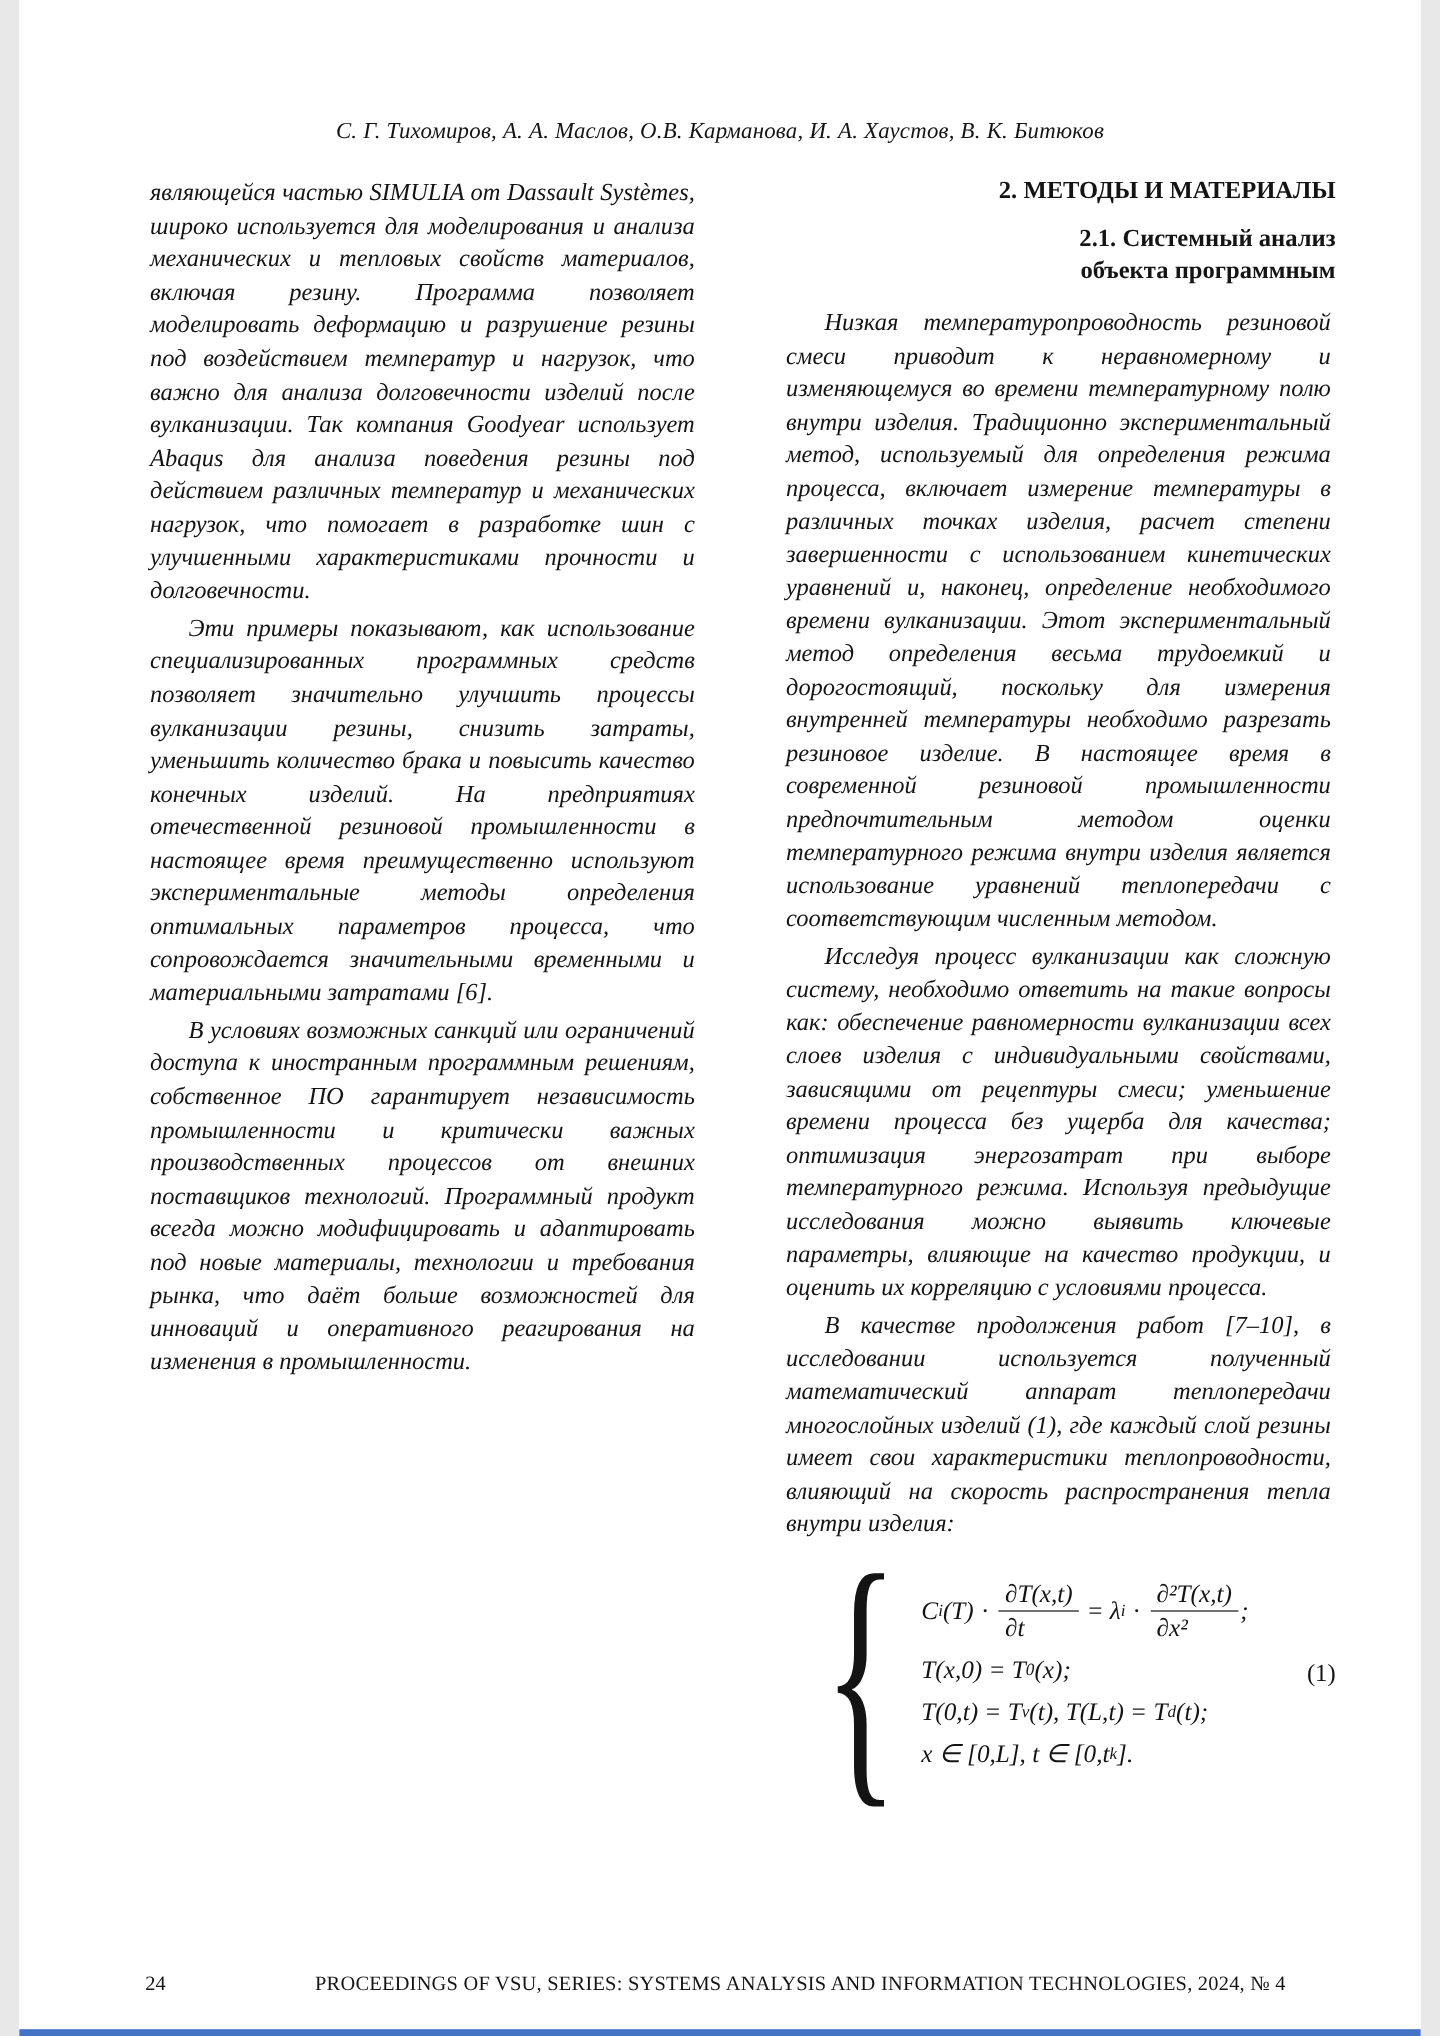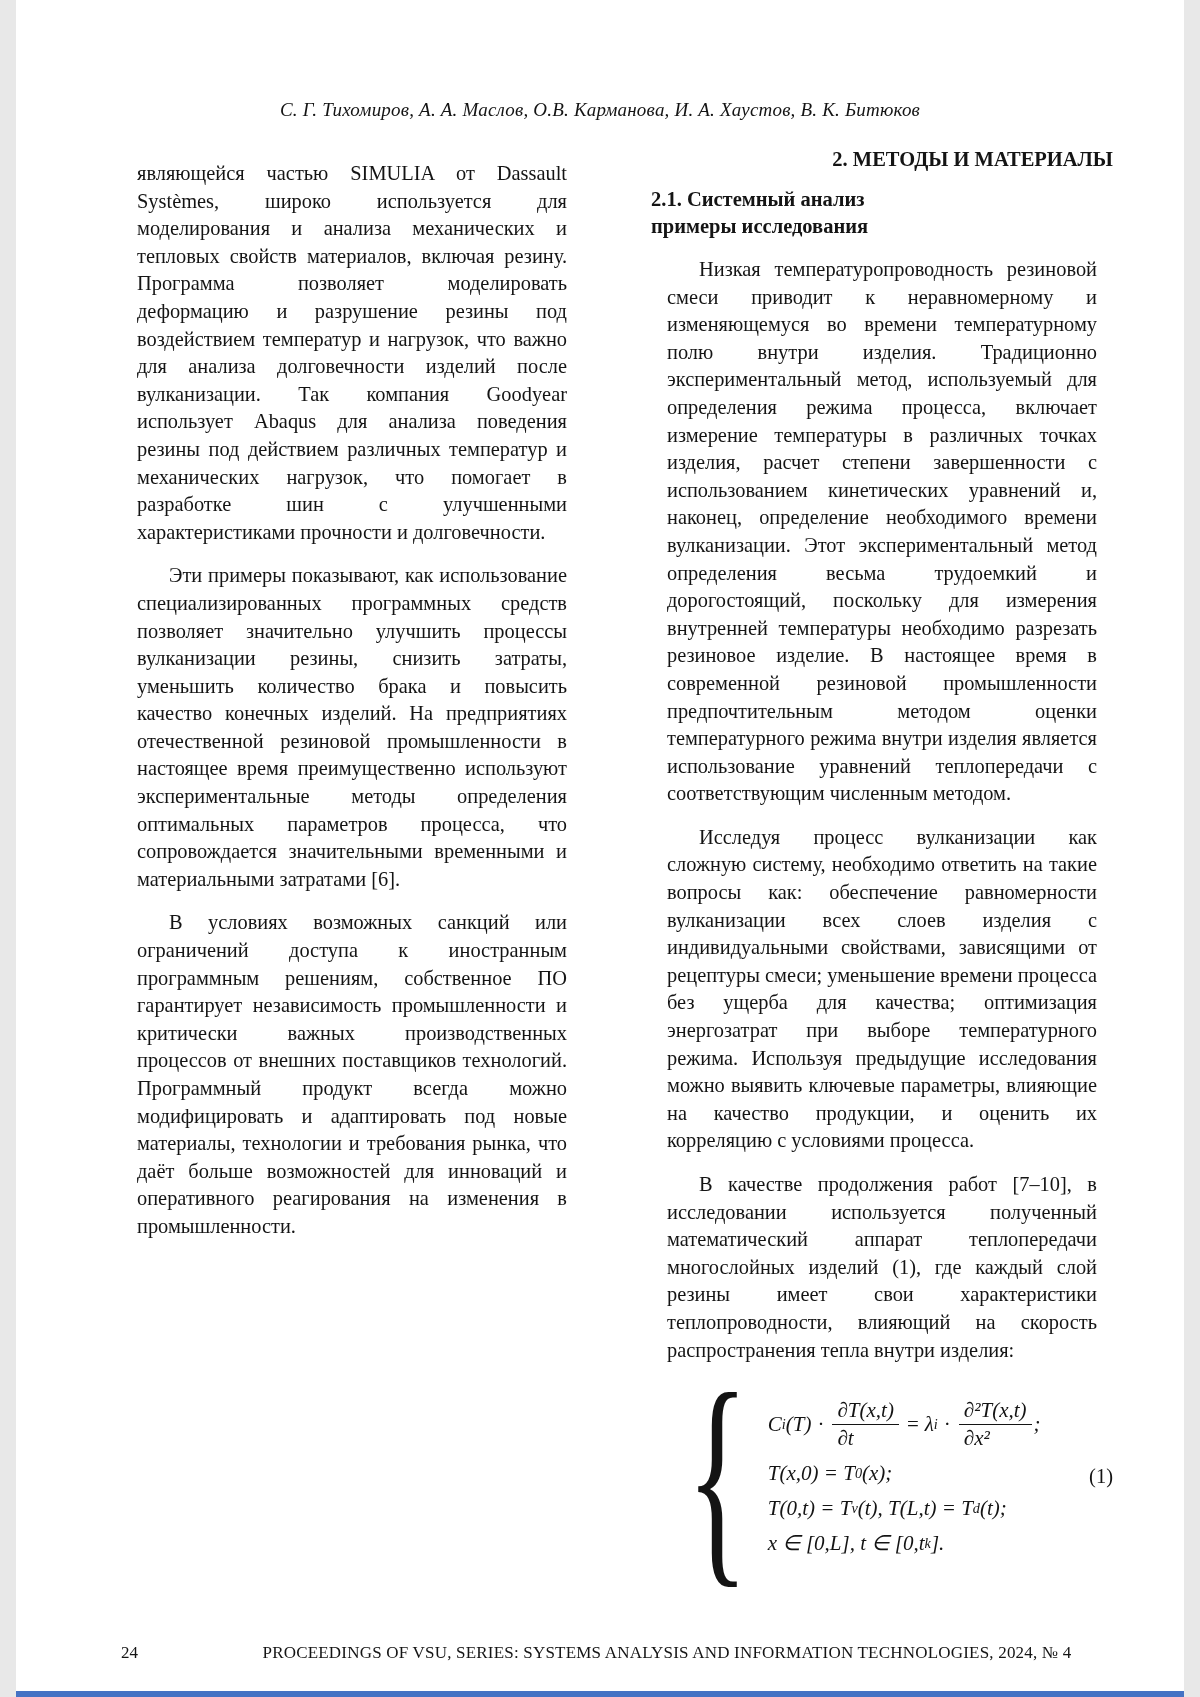--- a/index.html
+++ b/index.html
@@ -15,30 +15,30 @@
   .authors {
     position:absolute; top:99px; left:0; width:100%;
     text-align:center; font-style:italic; font-size:19px;
     letter-spacing:0.2px;
   }
   .columns {
     position:absolute; top:144px; left:105px; width:992px;
     display:flex; gap:68px;
   }
   .col { width:462px; font-size:20.4px; line-height:27.6px; text-align:justify; }
-  .col p { margin:16px; text-indent:32px; }
+  .col p { margin:4px; text-indent:32px;font-style:italic; }
   .col p.noindent { text-indent:0; }
 
   .section-heading {
     margin:2px 0 14px 0;
     text-align:right; font-weight:bold; font-size:20.5px; line-height:26px;
   }
   .subsection-heading {
     margin:0 0 16px 0;
-    text-align:left; font-weight:bold; font-size:20.5px; line-height:27px;
+    text-align:right; font-weight:bold; font-size:20.5px; line-height:27px;
   }
 
   
   .equation {
     display:flex; align-items:center;
     margin:14px 0 0 10px;
     font-size:21px; line-height:1;
   }
   .brace {
     font-size:235px; line-height:0.82; font-weight:400;
@@ -82,21 +82,21 @@
       <p class="noindent">являющейся частью SIMULIA от Dassault Systèmes, широко используется для моделирования и анализа механических и тепловых свойств материалов, включая резину. Программа позволяет моделировать деформацию и разрушение резины под воздействием температур и нагрузок, что важно для анализа долговечности изделий после вулканизации. Так компания Goodyear использует Abaqus для анализа поведения резины под действием различных температур и механических нагрузок, что помогает в разработке шин с улучшенными характеристиками прочности и долговечности.</p>
       <p>Эти примеры показывают, как использование специализированных программных средств позволяет значительно улучшить процессы вулканизации резины, снизить затраты, уменьшить количество брака и повысить качество конечных изделий. На предприятиях отечественной резиновой промышленности в настоящее время преимущественно используют экспериментальные методы определения оптимальных параметров процесса, что сопровождается значительными временными и материальными затратами [6].</p>
       <p>В условиях возможных санкций или ограничений доступа к иностранным программным решениям, собственное ПО гарантирует независимость промышленности и критически важных производственных процессов от внешних поставщиков технологий. Программный продукт всегда можно модифицировать и адаптировать под новые материалы, технологии и требования рынка, что даёт больше возможностей для инноваций и оперативного реагирования на изменения в промышленности.</p>
     </div>
 
     <div class="col">
       <div class="section-heading">2. МЕТОДЫ И МАТЕРИАЛЫ</div>
 
       <div class="subsection-heading">
         <span>2.1. Системный анализ</span><br>
-        <span>примеры исследования</span>
+        <span>объекта программным</span>
       </div>
 
       <p>Низкая температуропроводность резиновой смеси приводит к неравномерному и изменяющемуся во времени температурному полю внутри изделия. Традиционно экспериментальный метод, используемый для определения режима процесса, включает измерение температуры в различных точках изделия, расчет степени завершенности с использованием кинетических уравнений и, наконец, определение необходимого времени вулканизации. Этот экспериментальный метод определения весьма трудоемкий и дорогостоящий, поскольку для измерения внутренней температуры необходимо разрезать резиновое изделие. В настоящее время в современной резиновой промышленности предпочтительным методом оценки температурного режима внутри изделия является использование уравнений теплопередачи с соответствующим численным методом.</p>
       <p>Исследуя процесс вулканизации как сложную систему, необходимо ответить на такие вопросы как: обеспечение равномерности вулканизации всех слоев изделия с индивидуальными свойствами, зависящими от рецептуры смеси; уменьшение времени процесса без ущерба для качества; оптимизация энергозатрат при выборе температурного режима. Используя предыдущие исследования можно выявить ключевые параметры, влияющие на качество продукции, и оценить их корреляцию с условиями процесса.</p>
       <p>В качестве продолжения работ [7–10], в исследовании используется полученный математический аппарат теплопередачи многослойных изделий (1), где каждый слой резины имеет свои характеристики теплопроводности, влияющий на скорость распространения тепла внутри изделия:</p>
 
       <div class="equation">
         <span class="brace">{</span>
 
         <div class="eq-lines">

